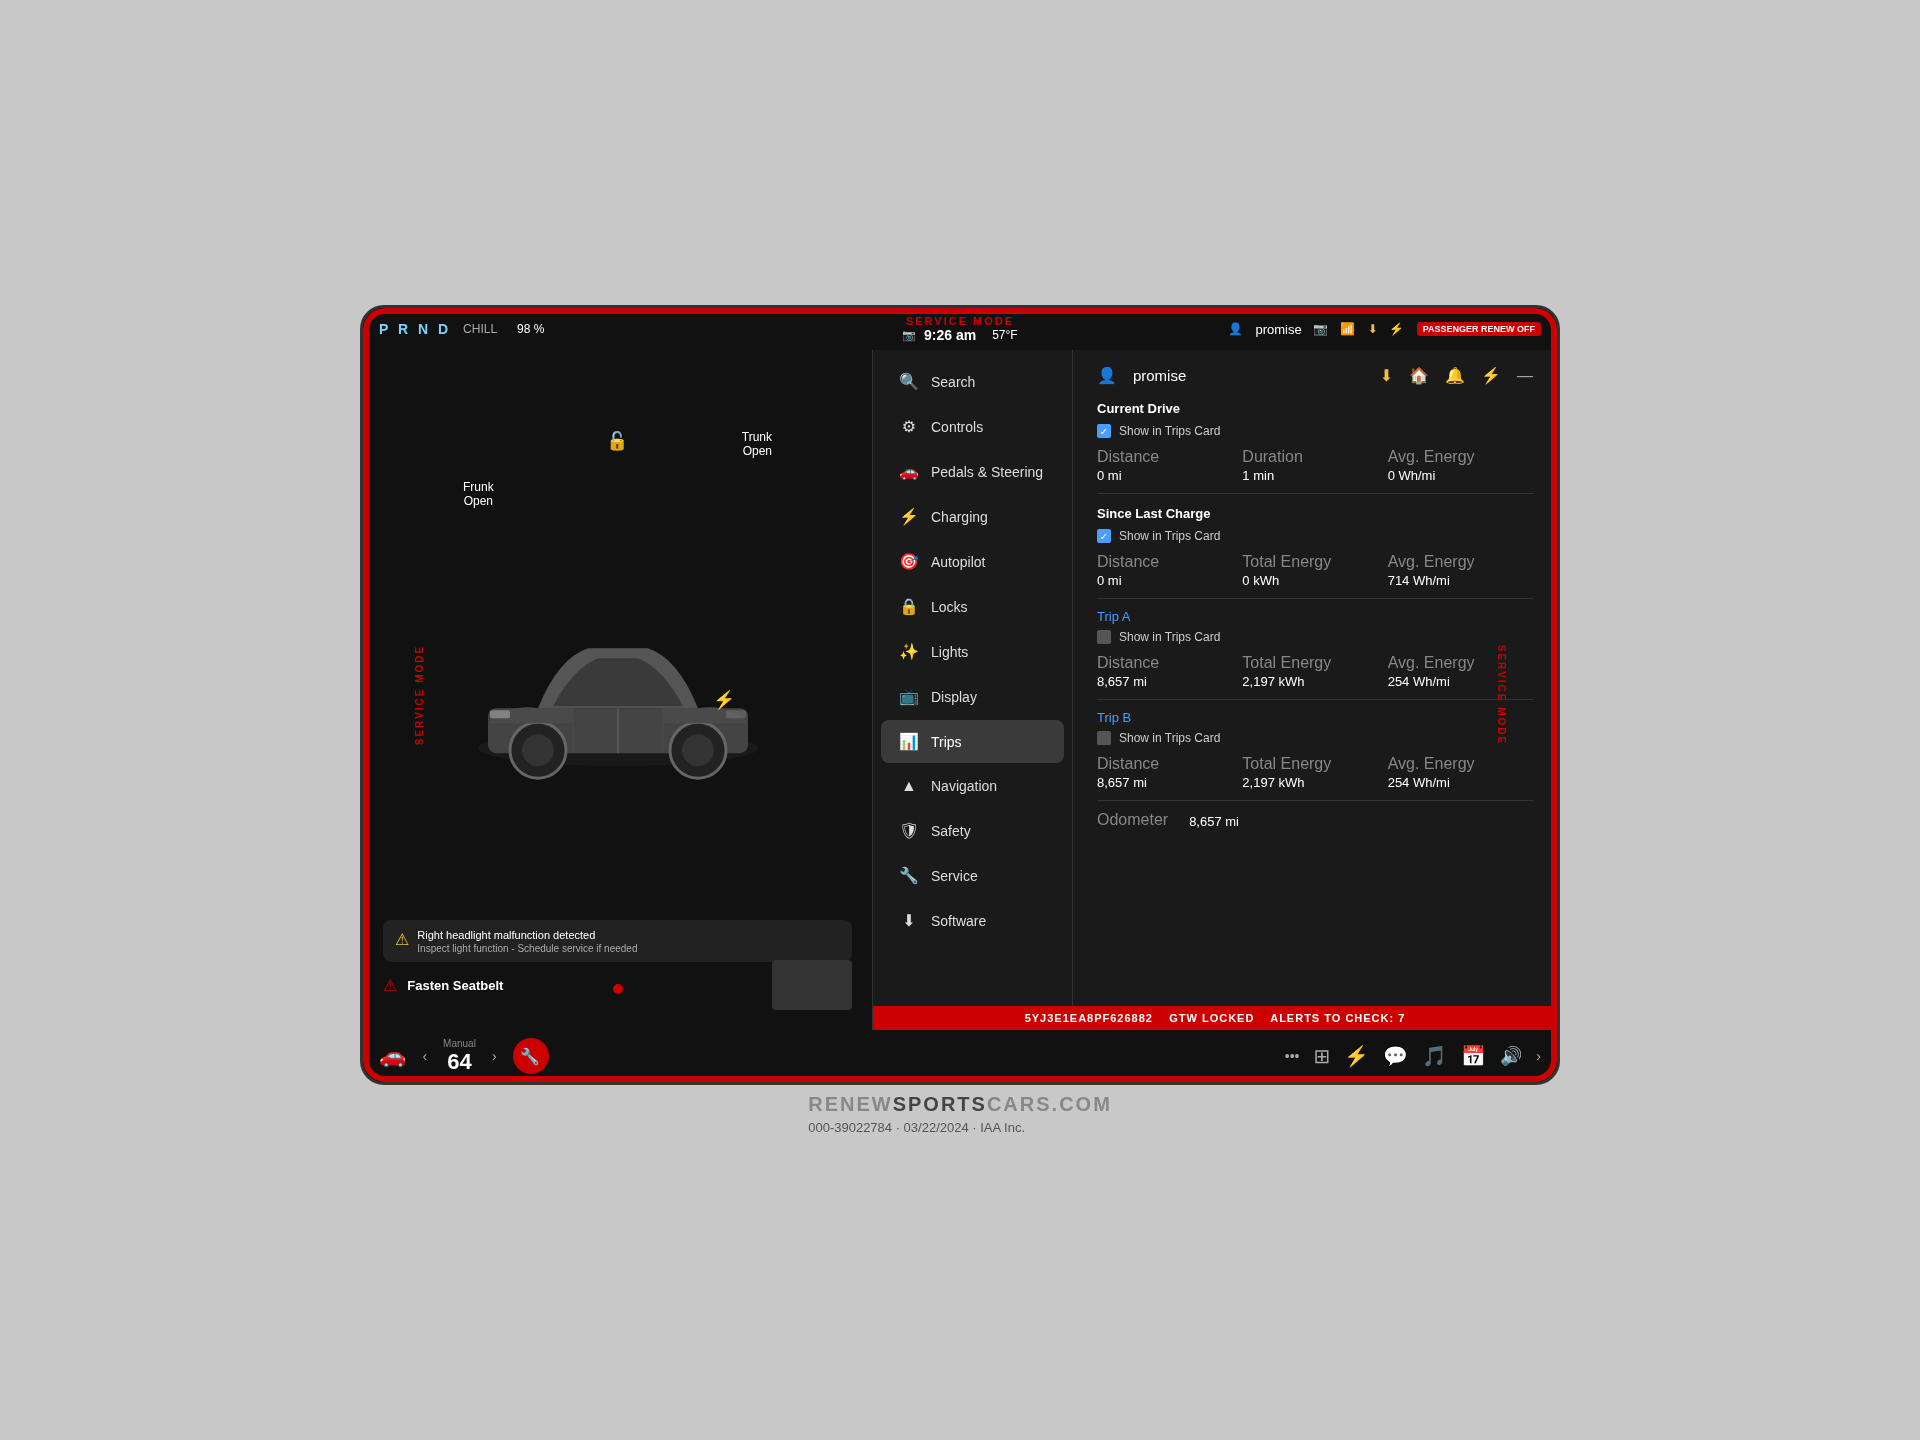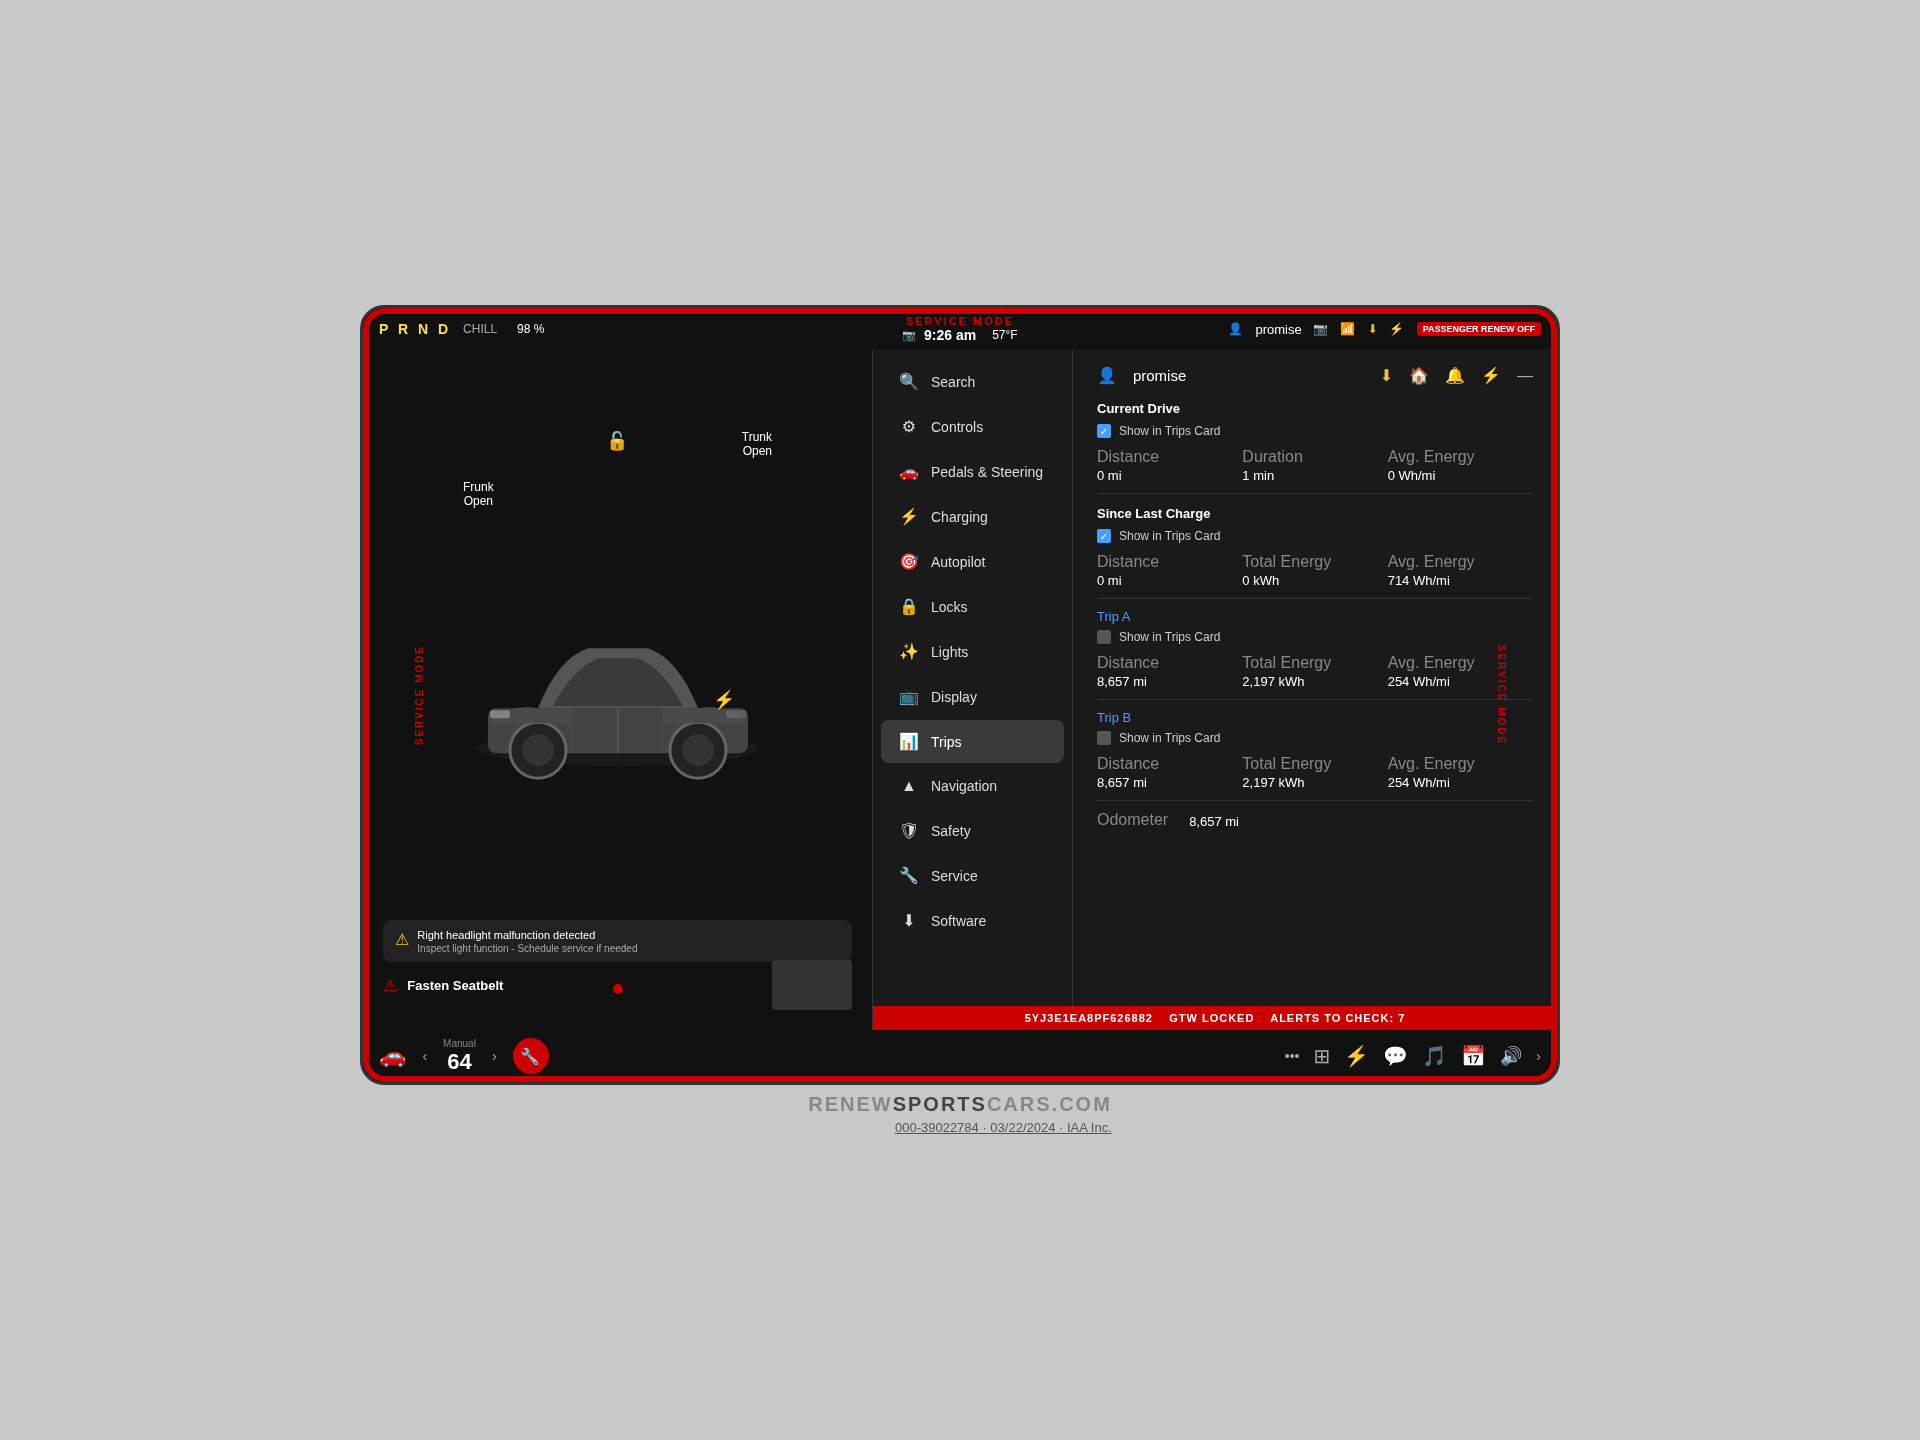--- a/index.html
+++ b/index.html
@@ -63,21 +63,21 @@
       position: absolute;
       top: 0; left: 0; right: 0;
       height: 42px;
       background: #111;
       display: flex;
       align-items: center;
       padding: 0 16px;
       z-index: 50;
     }
     .status-prnd {
-      color: #fde047;
+      color: #7dd3fc;
       font-size: 14px;
       font-weight: bold;
       letter-spacing: 3px;
     }
     .status-chill {
       color: #aaa;
       font-size: 12px;
       margin-left: 12px;
     }
     .status-battery {
@@ -782,14 +782,14 @@
       <span class="volume-icon">🔊</span>
       <span class="bottom-nav-arrow">›</span>
     </div>
   </div>
 </div>
 
 <div style="position:relative;margin-top:8px;">
   <div style="color:#888;font-size:20px;font-weight:bold;letter-spacing:2px;text-align:right;">
     <span style="color:#888;">RENEW</span><span style="color:#444;font-weight:900;">SPORTS</span><span style="color:#888;">CARS.COM</span>
   </div>
-  <div style="color:#555;font-size:13px;text-align:right;margin-top:4px;text-decoration:underline;">000-39022784 · 03/22/2024 · IAA Inc.</div>
+  <div style="color:#555;font-size:13px;text-align:left;margin-top:4px;">000-39022784 · 03/22/2024 · IAA Inc.</div>
 </div>
 
 </body></html>

